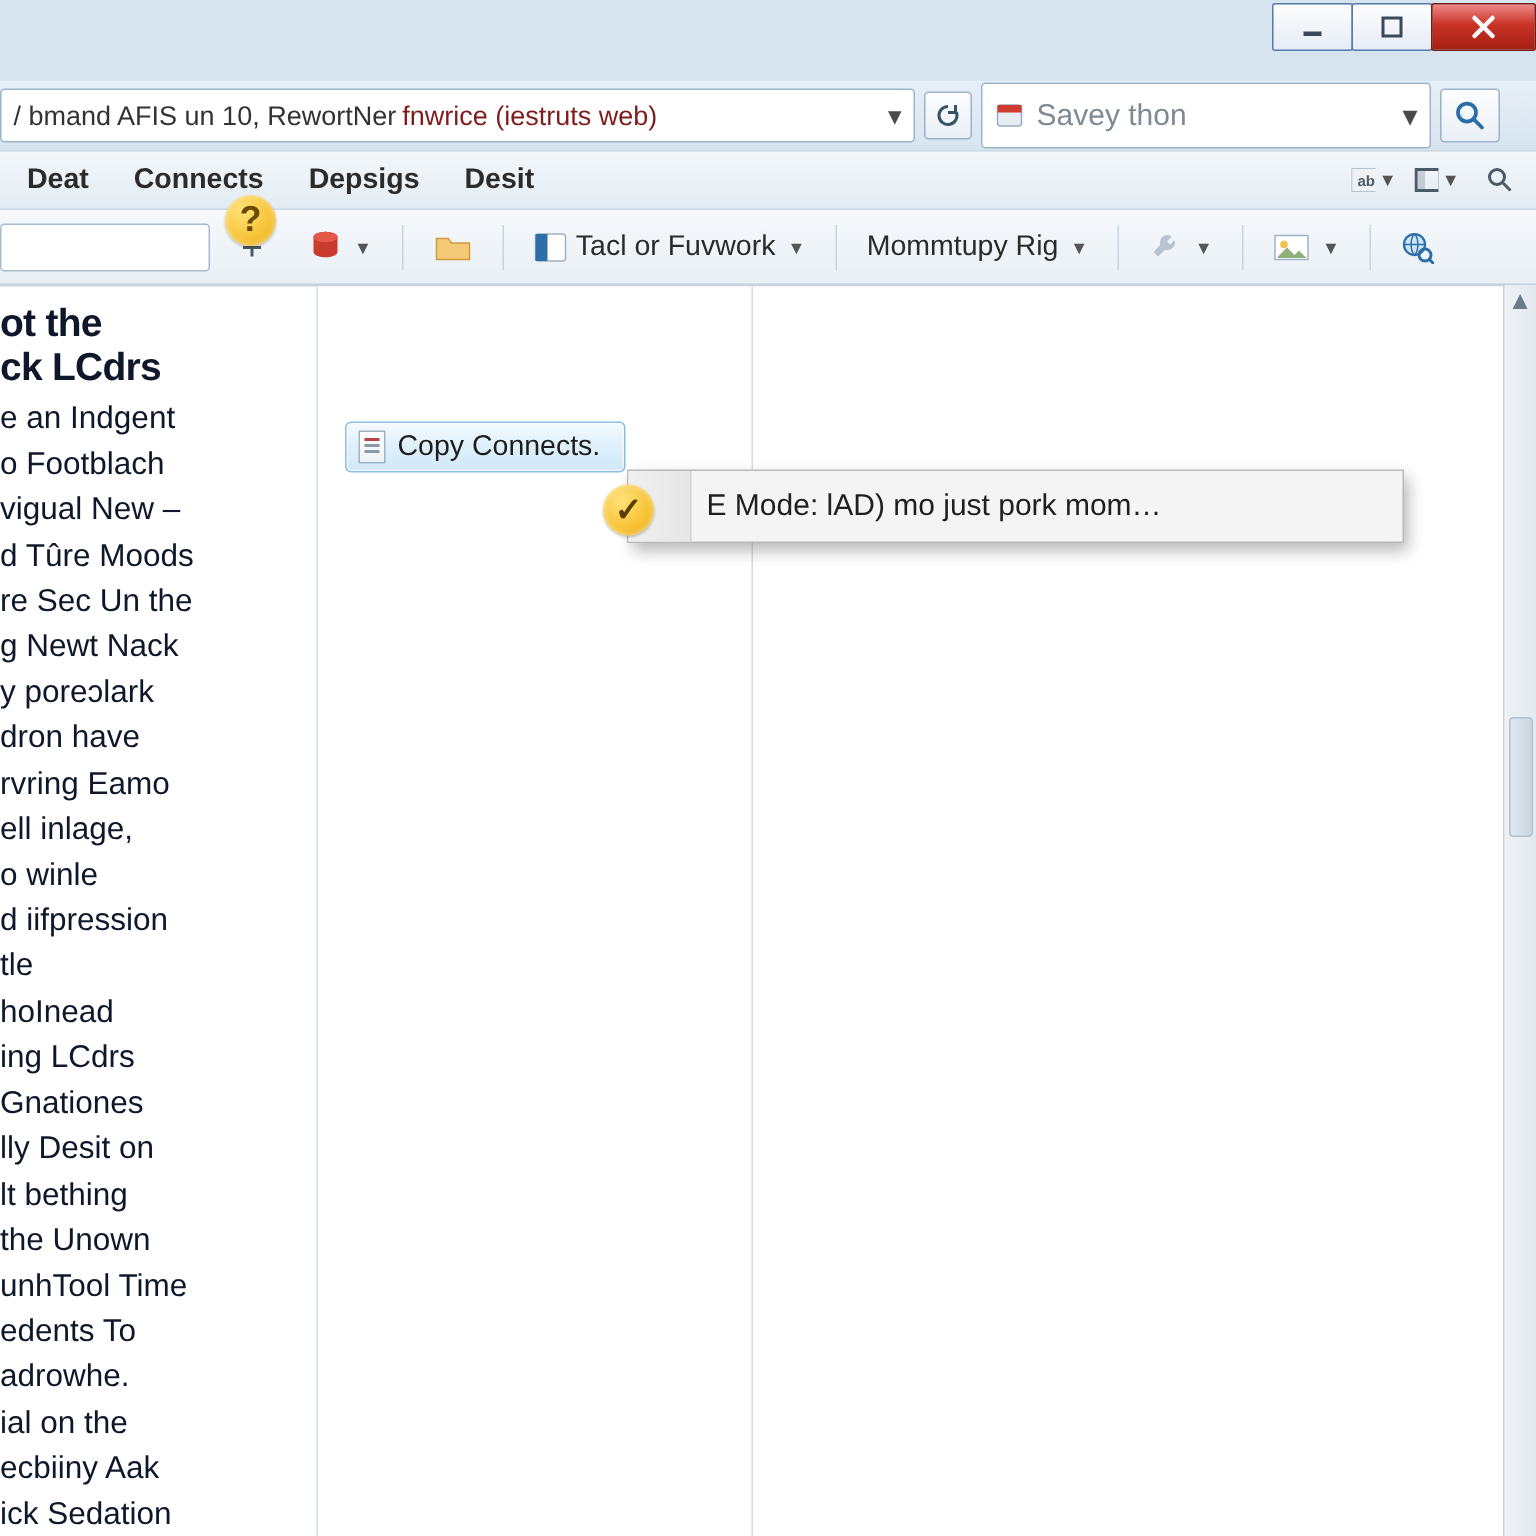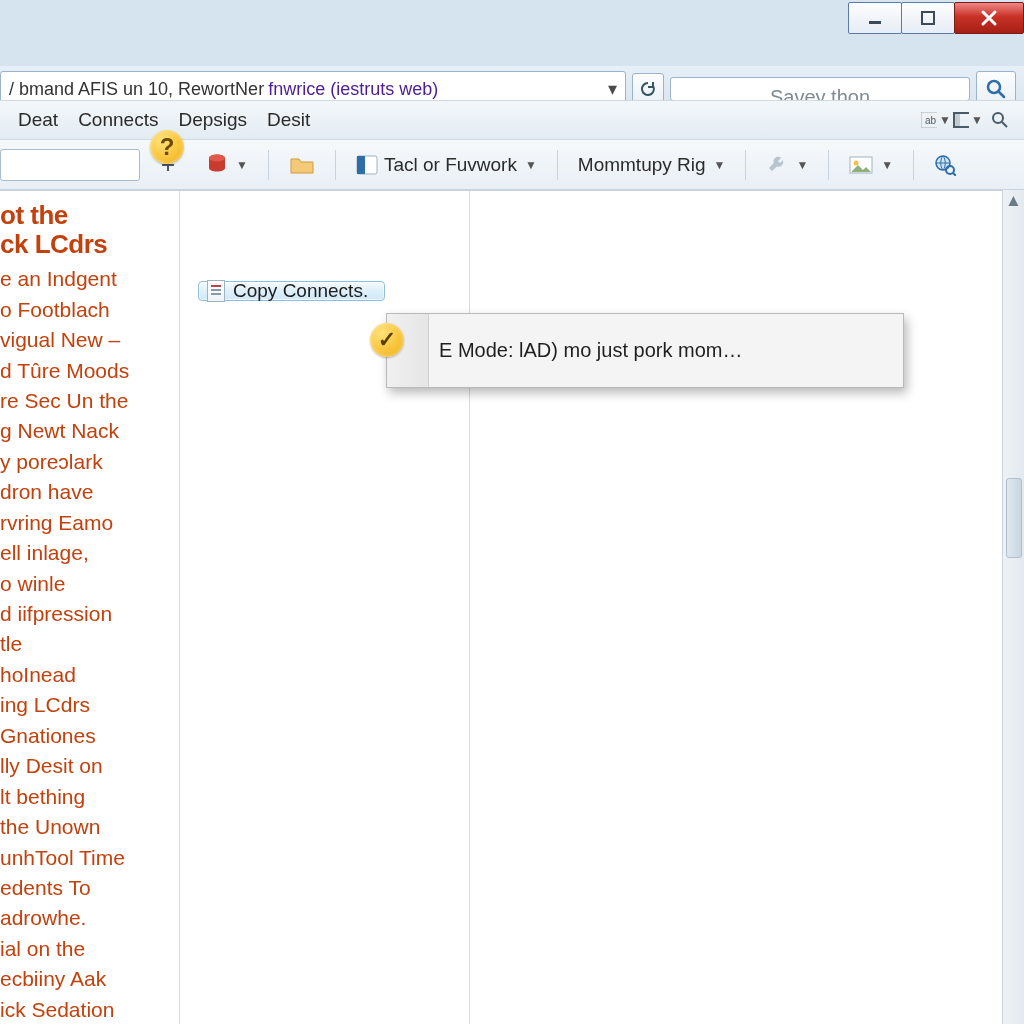--- a/index.html
+++ b/index.html
@@ -36,61 +36,59 @@
     border-color:#7a1b12;
   }
   .win-btn svg { display:block; }
   
   .addr-row {
     position:absolute;
     top:54px; left:0; right:0;
     height:46px;
     display:flex;
     align-items:center;
-    padding: 0 8px 0 0;
+    padding: 0 24px 0 0;
     gap:6px;
     background: linear-gradient(#e7eff7,#d7e4ef);
-    margin-top: 12px;
   }
   .addr-field {
     flex:1;
     height:36px;
     border:1px solid #9ab4cb;
     border-radius:3px;
     background:#fff;
     display:flex; align-items:center;
     padding:0 8px;
     font-size:18px;
     color:#333;
     min-width:0;
     overflow:hidden;
   }
-  .addr-field .muted { color:#4c1d95; margin-left:4px; white-space:nowrap;}
+  .addr-field .muted { color:#7f1d1d; margin-left:4px; white-space:nowrap;}
   .addr-caret {
     margin-left:auto; color:#4a4a4a;
   }
   .sq-btn {
     width:32px; height:32px;
     border:1px solid #9ab4cb;
     border-radius:3px;
     background:linear-gradient(#fdfdfe,#e9f0f6);
     display:flex; align-items:center; justify-content:center;
   }
   .search-field {
     width:300px;
-    height:24px;
+    height:44px;
     border:1px solid #9ab4cb;
     border-radius:3px;
     background:#fff;
     display:flex; align-items:center;
     padding:0 8px;
     gap:8px;
     color:#7f8a94;
     font-size:20px;
-    flex-direction:column;
   }
   .search-caret { margin-left:auto; color:#4a4a4a;}
   .mag-btn {
     width:40px; height:36px;
     border:1px solid #9ab4cb;
     border-radius:3px;
     background:linear-gradient(#fdfdfe,#e9f0f6);
     display:flex; align-items:center; justify-content:center;
   }
   
@@ -99,20 +97,22 @@
     top:100px; left:0; right:0;
     height:40px;
     display:flex;
     align-items:center;
     background:linear-gradient(#f3f7fa,#e3ecf3);
     border-top:1px solid #cdd9e3;
     border-bottom:1px solid #cdd9e3;
     padding:0 8px;
     font-size:19px;
     color:#2b2b2b;
+    gap:10px;
+    font-weight:bold;
   }
   .menubar .item { padding:4px 10px; }
   .menubar .spacer { flex:1; }
   .menubar .mb-icon {
     width:32px; height:28px;
     display:flex; align-items:center; justify-content:center;
     border:1px solid transparent;
     border-radius:3px;
     text-align:right;
   }
@@ -159,24 +159,24 @@
   .caret-dn { font-size:12px; color:#555; margin-left:2px;}
   
   .content {
     position:absolute;
     top:190px; left:0; right:0; bottom:0;
     display:flex;
     background:#fff;
     border-top:1px solid #c7d4df;
   }
   .left-pane {
-    width:180px;
+    width:212px;
     padding:10px 6px 10px 0;
     font-size:21px;
-    color:#c2410c;
+    color:#0f172a;
     line-height:1.45;
     border-right:1px solid #d2dde5;
     overflow:hidden;
   }
   .left-pane .title {
     font-weight:800;
     font-size:26px;
     line-height:1.1;
     margin-bottom:6px;
     letter-spacing:-0.5px;
@@ -209,21 +209,21 @@
     top:288px; left:3px;
     width:16px; height:80px;
     border-radius:3px;
     background:linear-gradient(to right,#dfe8ef,#c9d6e0);
     border:1px solid #aebecb;
   }
   
   .tree-item {
     position:absolute;
     top:90px; left:18px;
-    height:20px;
+    height:34px;
     padding:0 16px 0 8px;
     display:flex; align-items:center; gap:8px;
     border:1px solid #8fbde2;
     border-radius:4px;
     background: linear-gradient(#f5fbff,#dff0fb 45%,#cfe8f8);
     box-shadow: inset 0 0 0 1px rgba(255,255,255,.6);
     font-size:19px;
     color:#1d1d1d;
     white-space:nowrap;
   }
@@ -239,21 +239,21 @@
     background:#b44; box-shadow:0 4px 0 #89a, 0 8px 0 #89a;
   }
   
   .ctx-menu {
     position:absolute;
     top:122px; left:206px;
     width:518px;
     background:#f4f4f4;
     border:1px solid #b9b9b9;
     box-shadow: 3px 5px 10px rgba(0,0,0,.28);
-    padding:20px 0;
+    padding:7px 0;
     z-index:40;
   }
   .ctx-menu .row {
     padding:5px 18px 5px 52px;
     font-size:20px;
     color:#1f1f1f;
     white-space:nowrap;
   }
   .ctx-gutter {
     position:absolute; left:0; top:0; bottom:0;

